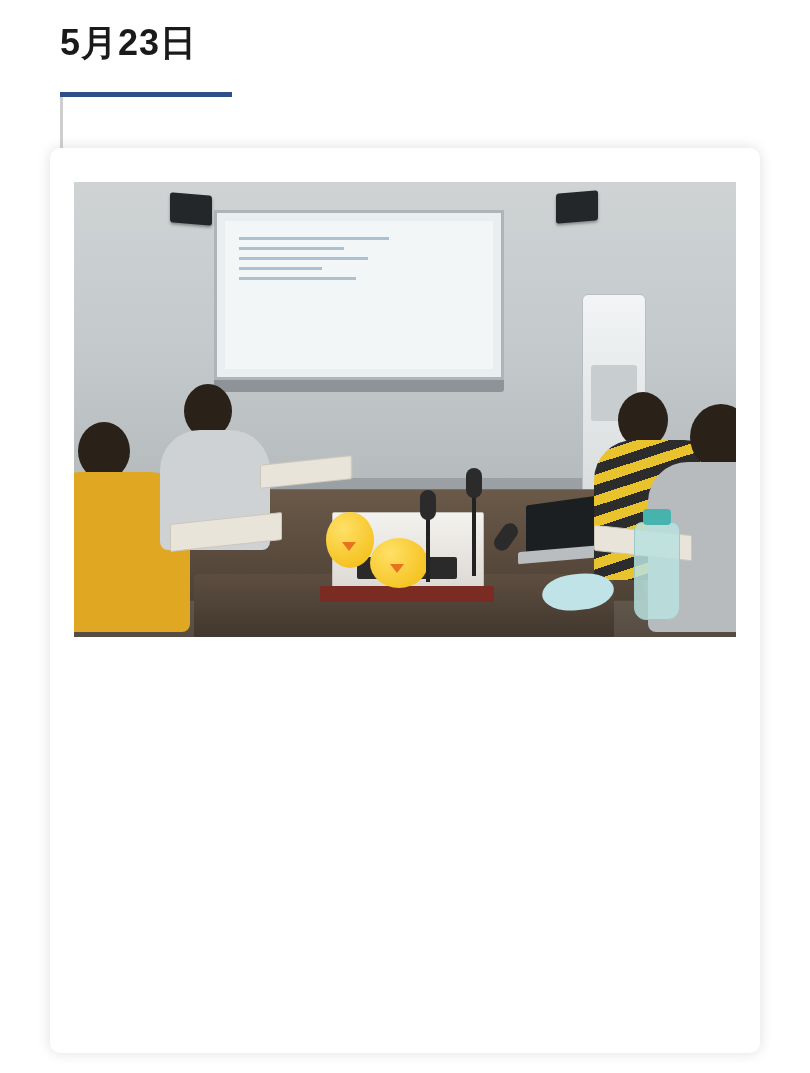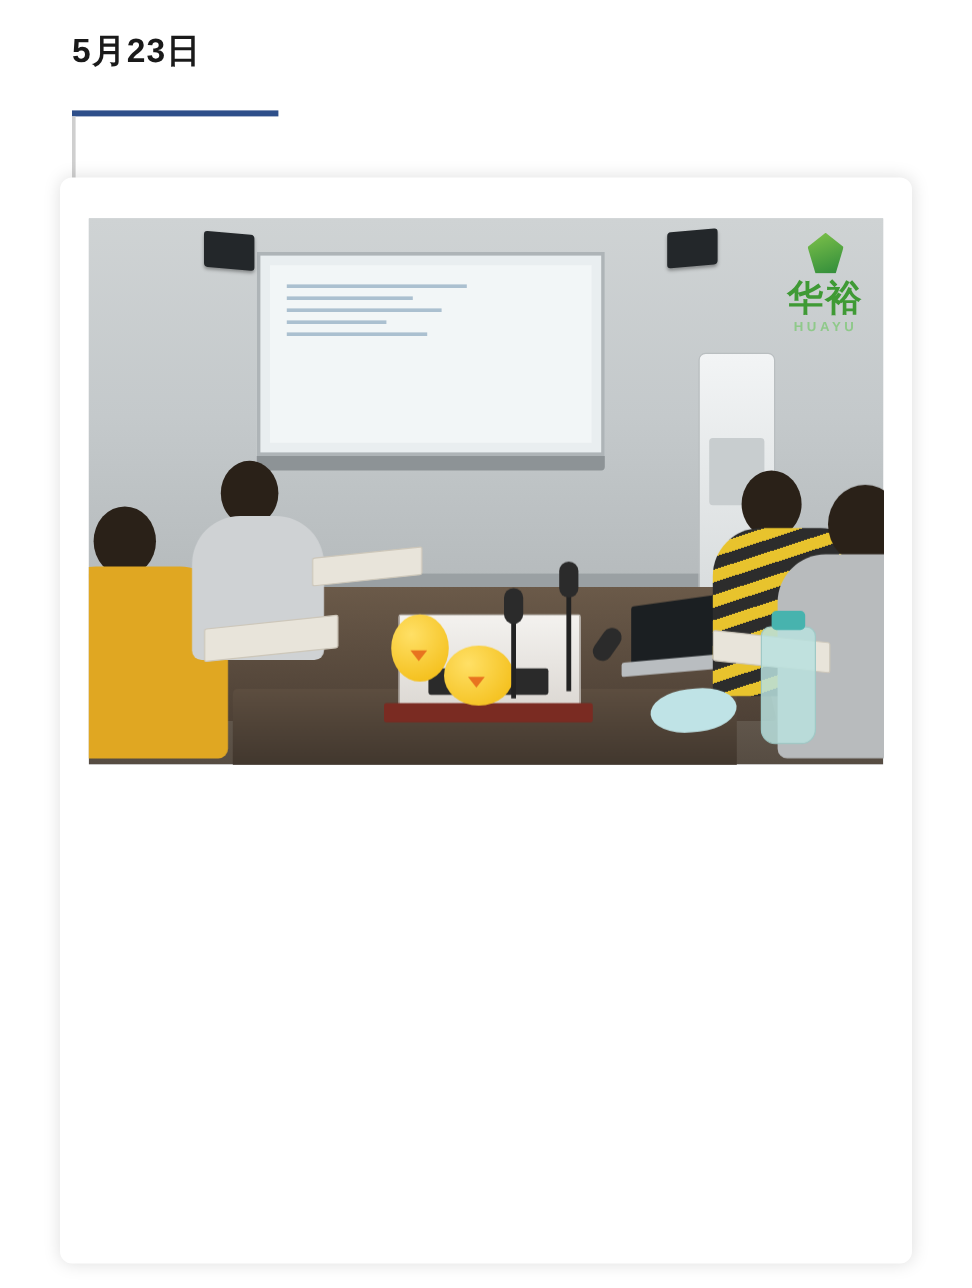--- a/index.html
+++ b/index.html
@@ -21,21 +21,21 @@
   }
 
   
   .date-block {
     position: absolute;
     left: 60px;
     top: 18px;
     width: 180px;
   }
   .date-title {
-    font-size: 28px;
+    font-size: 36px;
     font-weight: bold;
     color: #1a1a1a;
     letter-spacing: 1px;
     line-height: 50px;
     font-family: "Liberation Sans", sans-serif;
     white-space: nowrap;
   }
   .date-underline {
     margin-top: 24px;
     width: 172px;
@@ -271,25 +271,20 @@
             </div>
           </div>
         </div>
         <div class="screen-roll"></div>
 
         <div class="speaker l"></div>
         <div class="speaker r"></div>
 
         <div class="ac"></div>
 
-        <div class="logo">
-          <div class="mark"></div>
-          <div class="cn">华裕</div>
-          <div class="en">HUAYU</div>
-        </div>
 
         <div class="table"></div>
         <div class="table2"></div>
 
         <div class="podium">
           <div class="plate"></div>
         </div>
         <div class="podium-base"></div>
 
         <div class="chick a">

